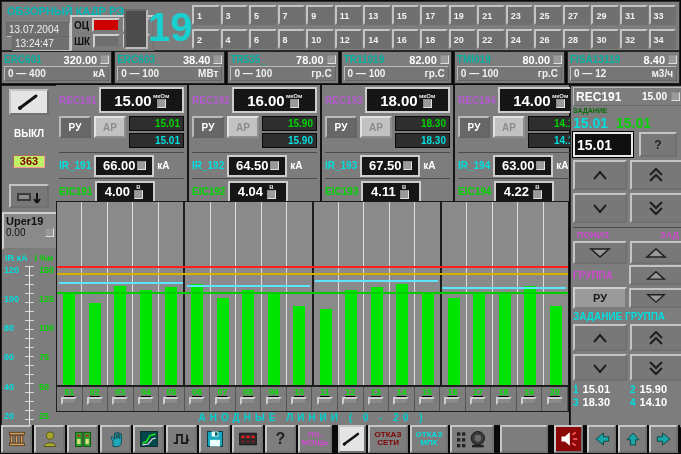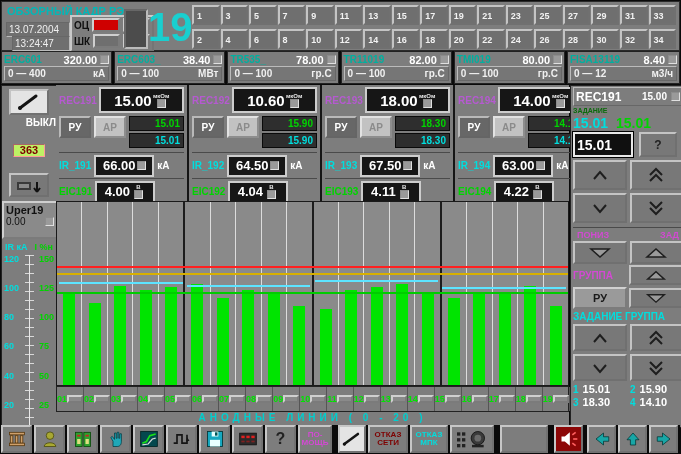--- a/index.html
+++ b/index.html
@@ -31,21 +31,21 @@
   .pp:last-child{flex:none;width:107px;}
   .pp-top{display:flex;align-items:center;height:13px;gap:3px;}
   .pp-name{font-size:10px;font-weight:bold;color:#00b0a0;}
   .pp-val{font-size:11px;font-weight:bold;color:#fff;margin-left:auto;}
   .pp-range{display:flex;align-items:center;height:13px;border:1px outset #bbb;background:#767676;
             font-size:10px;font-weight:bold;color:#f0f0f0;padding:0 3px;gap:6px;}
   .pp-unit{margin-left:auto;}
   
   .leftbar{position:absolute;left:1px;top:85px;width:54px;height:339px;background:#7d7d7d;border:1px solid #222;}
   .penbtn{margin:3px auto 0;width:40px;height:26px;}
-  .vykl{font-size:10px;font-weight:bold;color:#fff;text-align:right;margin-top:2px;}
+  .vykl{font-size:10px;font-weight:bold;color:#fff;text-align:center;margin-top:13px;}
   .alarm{width:30px;height:11px;margin:16px auto;background:#bef264;border:1px inset #f99;
          color:#7e0000;font-size:11px;font-weight:bold;text-align:center;line-height:11px;}
   .machbtn{margin:2px auto 0;width:40px;height:24px;}
   .uper{margin:4px auto 0;width:48px;height:32px;background:#8a8a8a;border:2px outset #cfcfcf;padding:1px 2px;}
   .uper-name{font-size:11px;font-weight:bold;color:#111;}
   .uper-val{display:flex;align-items:center;font-size:10px;color:#111;gap:20px;}
   .scale-head{display:flex;justify-content:space-between;padding:0 3px;font-size:9px;font-weight:bold;height:13px;margin-top:3px;}
   .scale-body{position:relative;height:183px;display:flex;justify-content:space-between;padding:0 2px;}
   .ticks{display:flex;flex-direction:column;justify-content:space-between;font-size:9px;font-weight:bold;}
   .ticks span{line-height:8px;}
@@ -77,21 +77,21 @@
   .chart{position:relative;height:183px;background:#8a8a8a;border:1px solid #1a1a1a;overflow:hidden;}
   .cols{position:absolute;inset:0;display:flex;}
   .col{flex:1;border-right:1px solid #dcdcdc;display:flex;align-items:flex-end;justify-content:center;position:relative;}
   .col:nth-child(5n){border-right:2px solid #1c1c1c;}
   .col:last-child{border-right:none;}
   .bar{width:12px;background:#00e400;z-index:1;}
   .refline{position:absolute;left:0;right:0;height:2px;z-index:2;}
   .gline{position:absolute;height:2px;z-index:3;background:#5ce4ff;}
   
   .sliders{display:flex;height:24px;background:#7d7d7d;border:1px solid #222;}
-  .slot{flex:1;display:flex;flex-direction:row;align-items:center;border-right:1px solid #555;}
+  .slot{flex:1;display:flex;flex-direction:column;align-items:center;border-right:1px solid #555;text-decoration:underline;}
   .slot-lbl{font-size:9px;font-weight:bold;color:#00e400;line-height:10px;}
   .slot-btn{width:16px;height:8px;background:#8a8a8a;border:2px outset #cfcfcf;cursor:pointer;}
   .caption{height:15px;text-align:center;font-size:10px;font-weight:bold;color:#00cfcf;letter-spacing:4px;background:#7d7d7d;}
   
   .rightbar{position:absolute;left:570px;top:85px;width:110px;height:339px;background:#7d7d7d;border:1px solid #222;
             display:flex;flex-direction:column;padding:1px 2px;}
   .rp-head{display:flex;align-items:center;gap:4px;height:17px;border:1px outset #bbb;padding:0 2px;}
   .rp-head .n{font-size:12px;font-weight:bold;color:#fff;}
   .rp-head .v{font-size:10px;font-weight:bold;color:#fff;margin-left:auto;}
   .rp-tiny{font-size:7px;font-weight:bold;color:#0b6b0b;height:9px;line-height:9px;}
@@ -350,21 +350,21 @@
               <span class="vunit">В</span>
               <span class="chk"></span>
             </span>
           </div>
         </div>
       </div>
         <div class="rec">
         <div class="rec-r1">
           <span class="rec-name">REC192</span>
           <div class="vbox rec-vbox">
-            <span>10.60</span>
+            <span>16.00</span>
             <span class="vbox-side">
               <span class="vunit">мкОм</span>
               <span class="chk"></span>
             </span>
           </div>
         </div>
         <div class="rec-r2">
           <button class="rubtn">РУ</button>
           <button class="arbtn">АР</button>
           <span class="spcol">

